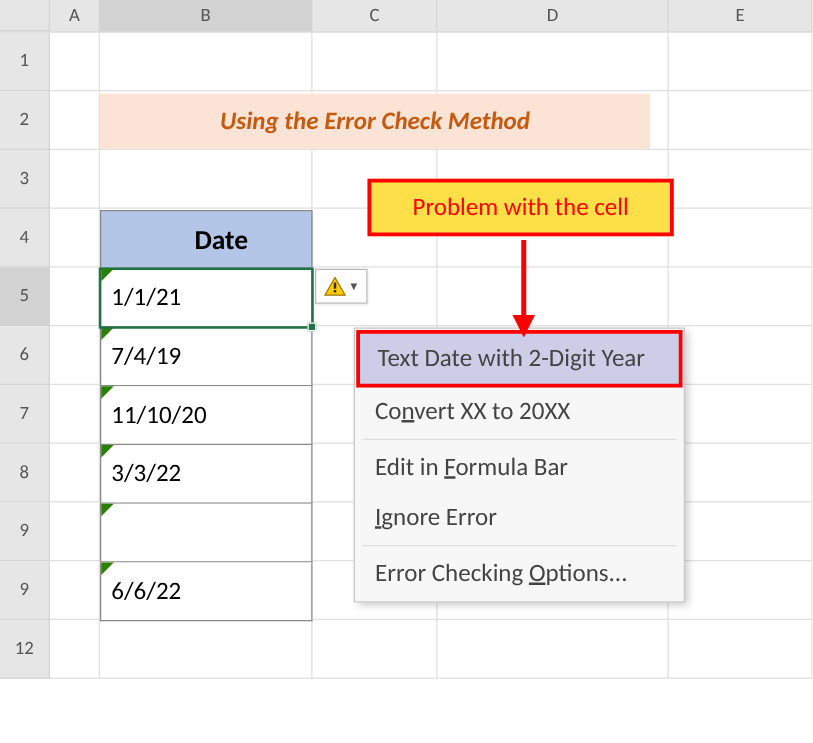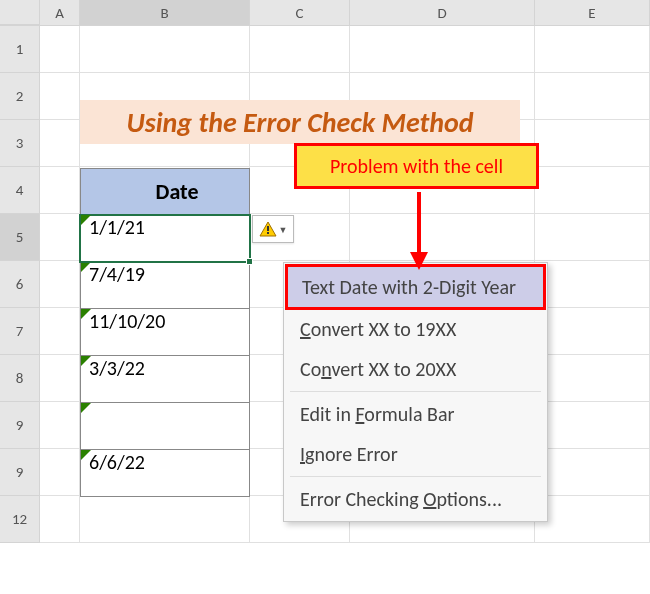--- a/index.html
+++ b/index.html
@@ -76,28 +76,27 @@
     }
     
     .title-cell {
       position: absolute;
       left: 80px;
       top: 75px;
       width: 440px;
       height: 44px;
       background: #FBE4D5;
       color: #C55A11;
-      font-size: 28px;
+      font-size: 20px;
       font-weight: bold;
       font-style: italic;
       display: flex;
       align-items: center;
       justify-content: center;
       z-index: 2;
-      margin-top: 25px;
     }
     
     .data-table {
       position: absolute;
       left: 80px;
       top: 168px;
       z-index: 2;
     }
     .table-header {
       width: 170px;
@@ -111,21 +110,21 @@
       font-size: 22px;
       padding-left: 24px;
     }
     .table-cell {
       width: 170px;
       height: 47px;
       border-left: 1px solid #888;
       border-right: 1px solid #888;
       border-bottom: 1px solid #888;
       display: flex;
-      align-items: flex-start;
+      align-items: center;
       padding: 0 8px;
       font-size: 20px;
       position: relative;
       background: #fff;
     }
     .table-cell.selected {
       outline: 2px solid #217346;
       outline-offset: -1px;
       z-index: 3;
     }
@@ -360,21 +359,20 @@
     <svg class="warning-icon" viewBox="0 0 18 16">
       <polygon points="9,1 17,15 1,15" fill="#ffcc00" stroke="#a07000" stroke-width="1"></polygon>
       <rect x="8" y="5" width="2" height="5" fill="#333"></rect>
       <rect x="8" y="11" width="2" height="2" fill="#333"></rect>
     </svg>
     <span class="dropdown-arrow">▼</span>
   </div>
 
   <div class="context-menu">
     <div class="menu-item highlighted">Text Date with 2-Digit Year</div>
-    <div class="menu-item"><u>C</u>onvert XX to 19XX</div>
     <div class="menu-item">Co<u>n</u>vert XX to 20XX</div>
     <div class="menu-separator"></div>
     <div class="menu-item">Edit in <u>F</u>ormula Bar</div>
     <div class="menu-item"><u>I</u>gnore Error</div>
     <div class="menu-separator"></div>
     <div class="menu-item">Error Checking <u>O</u>ptions...</div>
   </div>
 
   <div class="callout">Problem with the cell</div>
   <svg class="callout-arrow" width="24" height="78">

